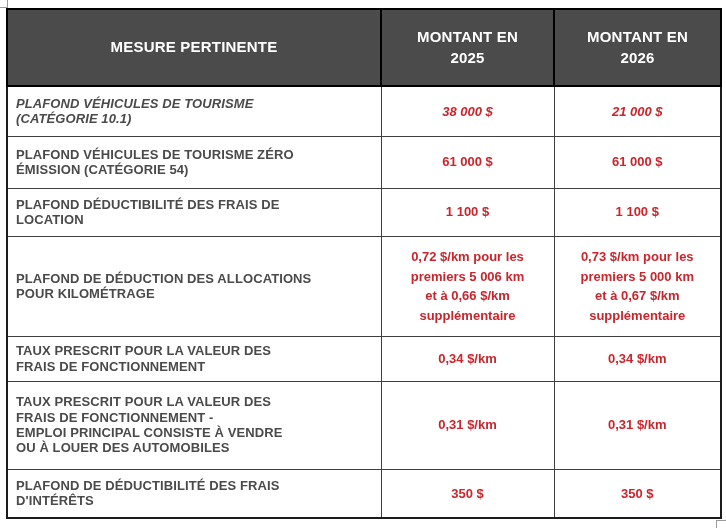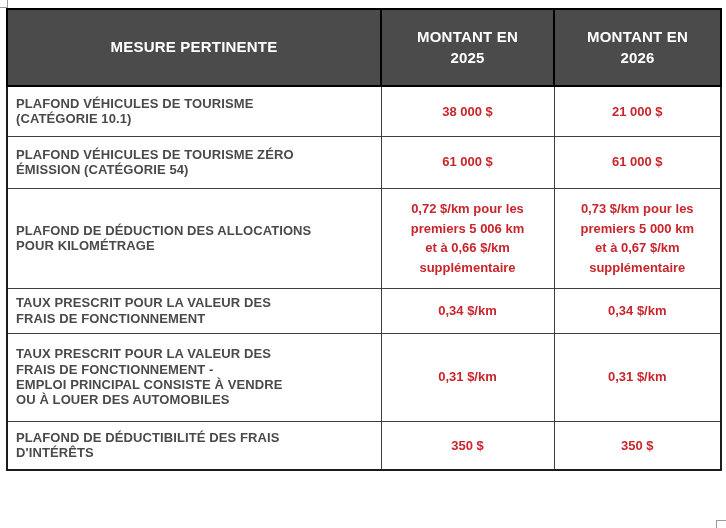--- a/index.html
+++ b/index.html
@@ -50,21 +50,21 @@
     letter-spacing: 0.1px;
   }
   td.val {
     color: var(--value-text, #C9252C);
     font-size: 13px;
     line-height: 1.5;
     text-align: center;
     padding: 2px 6px;
   }
   tr.hr  { height: 77px; }
-  tr.r0  { height: 50px; }
+  tr.r0  { height: 50px; font-style: italic; }
   tr.r1  { height: 52px; margin-top: 48px; }
   tr.r2  { height: 48px; }
   tr.r3  { height: 100px; }
   tr.r4  { height: 45px; }
   tr.r5  { height: 88px; }
   tr.r6  { height: 49px; }
 
   .crop-handle {
     position: absolute;
     background: #ffffff;
@@ -101,20 +101,26 @@
 (CATÉGORIE 10.1)</td>
         <td class="val">38 000 $</td>
         <td class="val">21 000 $</td>
       </tr>
       <tr class="r1">
         <td class="measure">PLAFOND VÉHICULES DE TOURISME ZÉRO
 ÉMISSION (CATÉGORIE 54)</td>
         <td class="val">61 000 $</td>
         <td class="val">61 000 $</td>
       </tr>
+      <tr class="r2">
+        <td class="measure">PLAFOND DÉDUCTIBILITÉ DES FRAIS DE
+LOCATION</td>
+        <td class="val">1 100 $</td>
+        <td class="val">1 100 $</td>
+      </tr>
       <tr class="r3">
         <td class="measure">PLAFOND DE DÉDUCTION DES ALLOCATIONS
 POUR KILOMÉTRAGE</td>
         <td class="val">0,72 $/km pour les
 premiers 5 006 km
 et à 0,66 $/km
 supplémentaire</td>
         <td class="val">0,73 $/km pour les
 premiers 5 000 km
 et à 0,67 $/km

